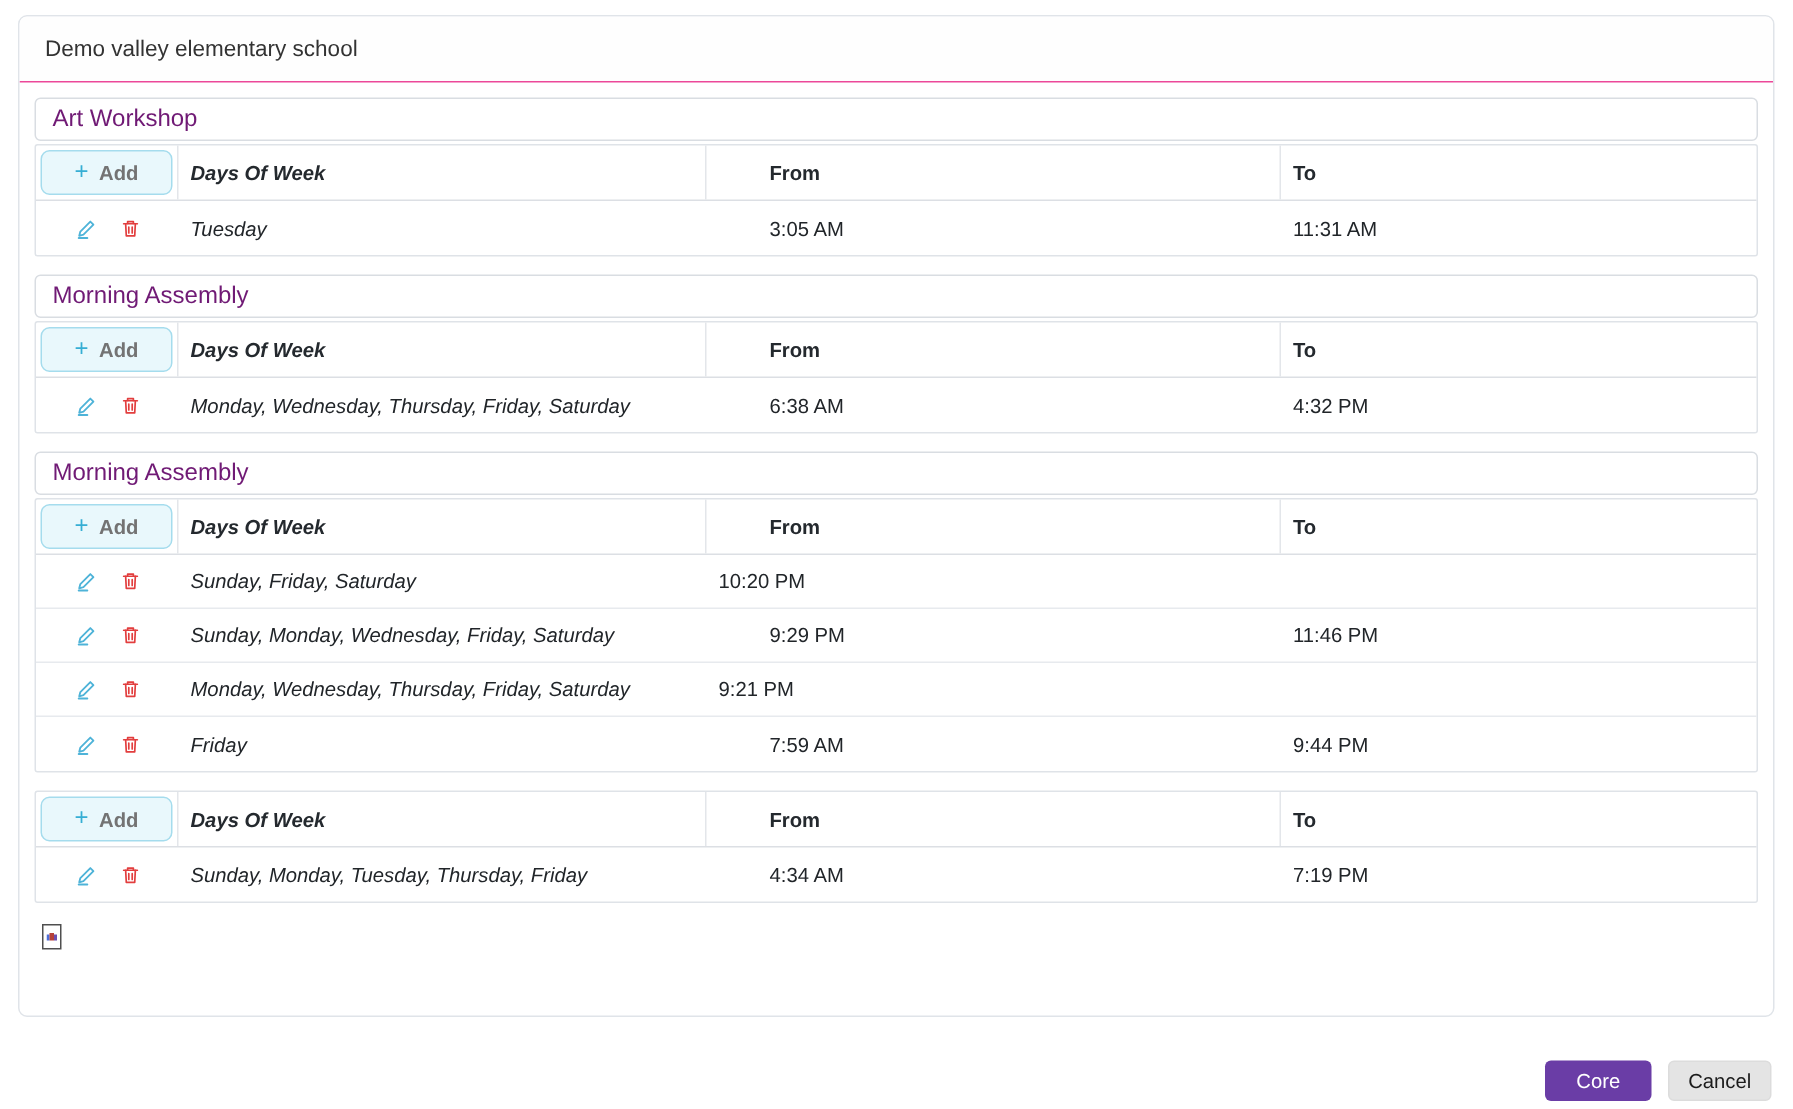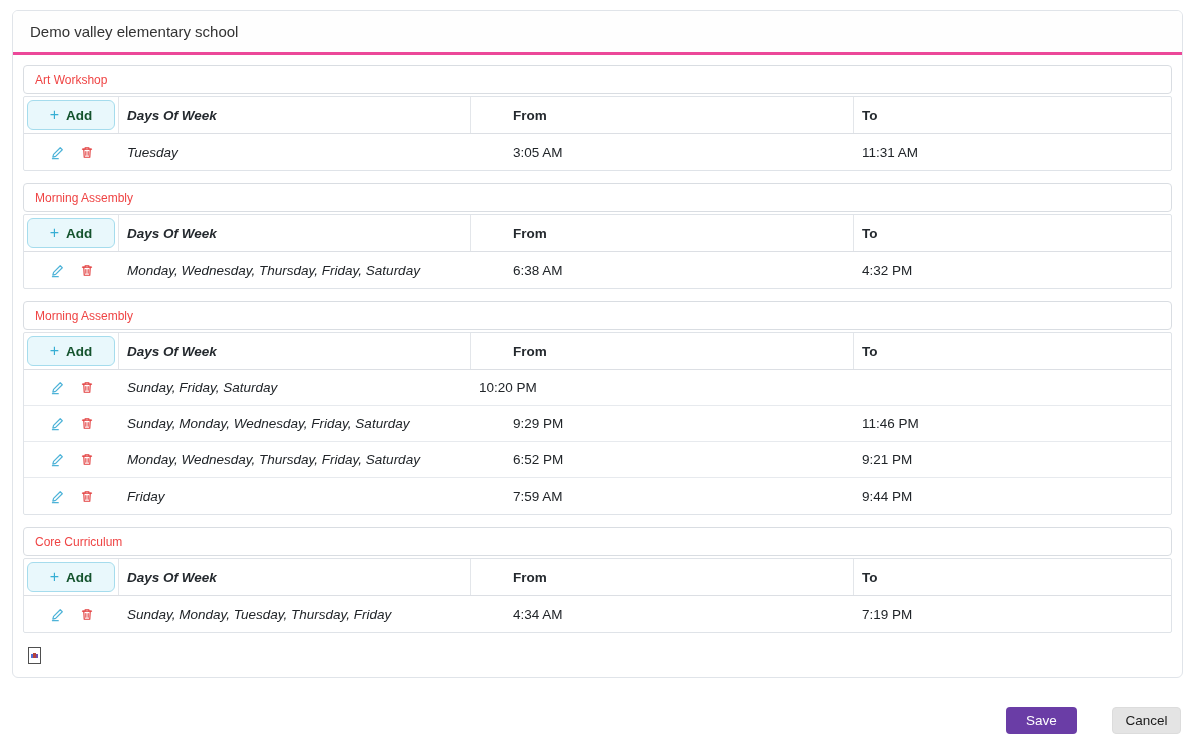--- a/index.html
+++ b/index.html
@@ -2,60 +2,60 @@
 <html><head>
 <meta charset="utf-8">
 <style>
   * { margin:0; padding:0; box-sizing:border-box; }
   html,body { width:1195px; height:739px; background:#ffffff;
     font-family:"Liberation Sans","DejaVu Sans",sans-serif; color:#212529; }
 
   .card { margin:10px 12px 0 12px; width:1171px; height:668px;
     border:1px solid #e0e4e9; border-radius:6px; background:#fff; overflow:hidden; }
   .card-header { height:44px; padding:0 17px; display:flex; align-items:center;
-    border-bottom:3px solid #ec4899; background:#fefefe; }
+    border-bottom:1px solid #ec4899; background:#fefefe; }
   .card-title { font-size:15px; color:#333; }
   .card-body { padding:10px; }
 
   .schedule-section { margin-bottom:12px; }
   .section-title { border:1px solid #d9dde2; border-radius:4px; height:29px;
     display:flex; align-items:center; padding:0 11px; margin-bottom:2px; }
-  .section-title-text { font-size:12px; color:#ef4444; }
+  .section-title-text { font-size:16px; color:#701a75; }
 
   .stable { border:1px solid #dfe3e8; border-radius:2px; background:#fff; }
   .trow { display:flex; align-items:stretch; }
   .thead { height:37px; border-bottom:1px solid #dcdfe4; }
   .drow { height:36px; border-bottom:1px solid #e7eaee; }
   .drow:last-child { border-bottom:none; }
   .cell { display:flex; align-items:center; padding:0 8px; font-size:13.5px; color:#212529; }
   .col-actions { width:95px; justify-content:center; }
   .col-days { width:352px;font-style:italic; }
   .col-from { width:349px;margin-left:34px; }
   .col-to { flex:1; }
   .thead .cell { font-weight:bold; font-size:13.5px; color:#24292e; }
   .thead .col-actions, .thead .col-days, .thead .col-from { border-right:1px solid #e3e6ea; }
   .thead .col-actions { padding:0 3px; }
 
   .add-btn { display:flex; align-items:center; gap:7px; width:88px; height:30px;
     justify-content:center; border:1px solid #a5dced; border-radius:6px;
     background:#e9f8fc; cursor:pointer; font-family:inherit; }
   .add-plus { color:#36aed4; font-size:16px; font-weight:400; line-height:1; }
-  .add-text { font-size:13.5px; font-weight:bold; color:#14532d; }
+  .add-text { font-size:13.5px; font-weight:bold; color:#737373; }
 
   .row-actions { display:flex; gap:15px; align-items:center; }
   .icon-btn { display:inline-flex; cursor:pointer; background:none; border:none; padding:0; }
 
   .mini-icon { margin:14px 0 0 5px; width:13px; height:17px; border:1px solid #4f4f4f;
     background:#fff; display:flex; align-items:center; justify-content:center; }
 
   .footer { margin-top:29px; padding-right:14px; display:flex; justify-content:flex-end; gap:11px; }
   .btn { border:none; border-radius:4px; height:27px; font-size:13.5px; cursor:pointer;
     font-family:inherit; }
   .btn-save { background:#6a3da6; color:#fff; width:71px; }
-  .btn-cancel { background:#e4e4e4; color:#1b1b1b; width:69px; border:1px solid #dcdcdc;margin-left:24px; }
+  .btn-cancel { background:#e4e4e4; color:#1b1b1b; width:69px; border:1px solid #dcdcdc; }
 </style>
 </head>
 <body>
 
 <div class="card">
   <div class="card-header">
     <span class="card-title">Demo valley elementary school</span>
   </div>
   <div class="card-body">
     <div id="sections">
@@ -224,21 +224,20 @@
           <svg width="14" height="15" viewBox="0 0 16 16" fill="none" stroke="#e23e3e" stroke-width="1.3" stroke-linecap="round" stroke-linejoin="round">
             <path d="M2.8 4.2h10.4"></path>
             <path d="M5.8 4V2.6h4.4V4"></path>
             <path d="M4.3 4.2l.5 9.2h6.4l.5-9.2"></path>
             <path d="M6.7 6.8v4.4M9.3 6.8v4.4"></path>
           </svg>
         </button>
       </span>
     </div>
     <div class="cell col-days cell-days">Monday, Wednesday, Thursday, Friday, Saturday</div>
-    <div class="cell col-from cell-from">6:52 PM</div>
     <div class="cell col-to cell-to">9:21 PM</div>
   </div>
 
   <div class="trow drow">
     <div class="cell col-actions">
       <span class="row-actions">
         <button class="icon-btn" title="">
           <svg width="15" height="15" viewBox="0 0 16 16" fill="none" stroke="#4eb3d8" stroke-width="1.3" stroke-linejoin="round" stroke-linecap="round">
             <path d="M10.9 2.9l2.2 2.2L6 12.2l-3 .8.8-3z"></path>
             <path d="M2.6 14.6h6.2"></path>
@@ -256,23 +255,20 @@
     </div>
     <div class="cell col-days cell-days">Friday</div>
     <div class="cell col-from cell-from">7:59 AM</div>
     <div class="cell col-to cell-to">9:44 PM</div>
   </div>
 </div>
     </div>
   </section>
 
   <section class="schedule-section">
-    <div class="section-title">
-      <span class="section-title-text">Core Curriculum</span>
-    </div>
     <div class="stable">
       <div class="trow thead">
         <div class="cell col-actions">
           <button class="add-btn">
             <span class="add-plus">+</span>
             <span class="add-text">Add</span>
           </button>
         </div>
         <div class="cell col-days">Days Of Week</div>
         <div class="cell col-from">From</div>
@@ -310,15 +306,15 @@
       <svg width="8" height="8" viewBox="0 0 8 8">
         <rect x="0" y="2" width="2" height="4" fill="#4f6fd8"></rect>
         <rect x="2" y="1" width="3" height="5" fill="#b5413a"></rect>
         <rect x="5" y="2" width="2" height="4" fill="#6b4fb0"></rect>
       </svg>
     </div>
   </div>
 </div>
 
 <div class="footer">
-  <button class="btn btn-save">Save</button>
+  <button class="btn btn-save">Core</button>
   <button class="btn btn-cancel">Cancel</button>
 </div>
 
 </body></html>

